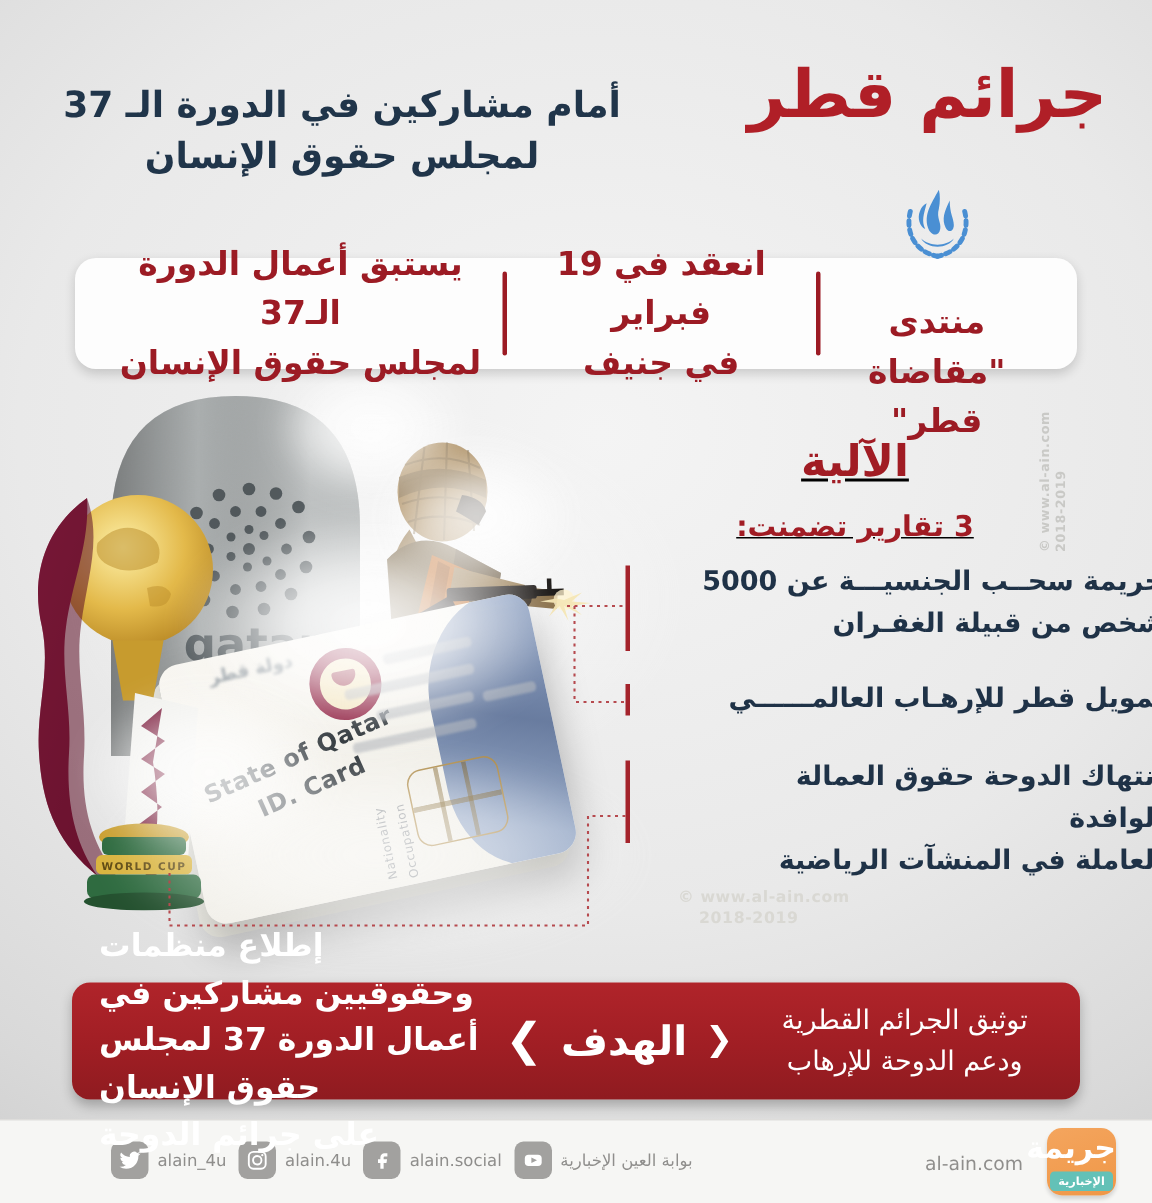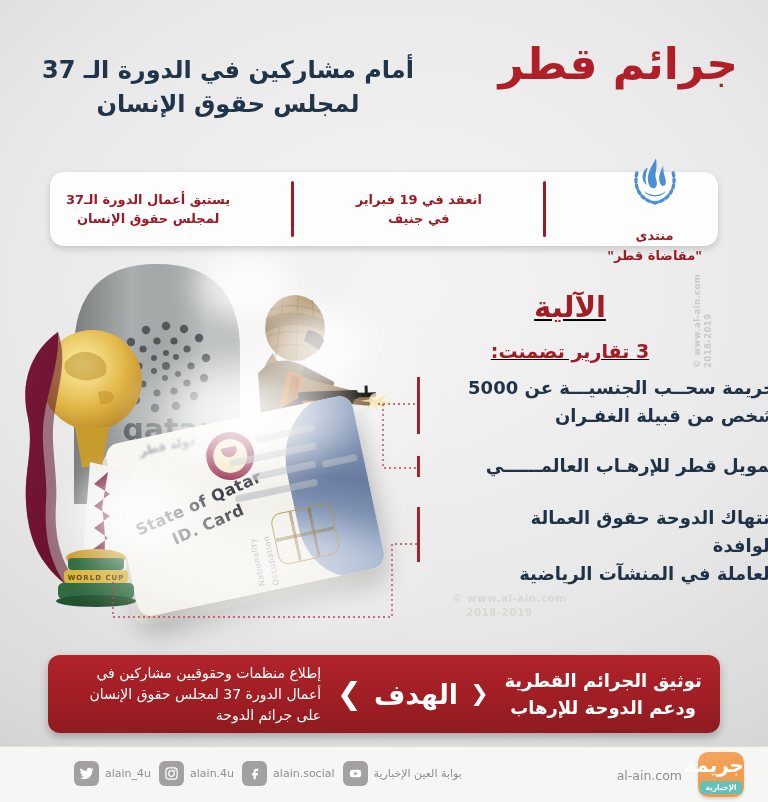--- a/index.html
+++ b/index.html
@@ -7,21 +7,21 @@
   .page{position:relative;width:768px;height:802px;overflow:hidden;
     background:radial-gradient(ellipse 120% 95% at 52% 36%, #f4f4f4 0%, #e9e9e9 42%, #d9d9d9 68%, #bcbcbc 100%);}
   
   .title{position:absolute;top:40px;right:30px;color:#b01f27;font-size:44px;font-weight:700;direction:rtl;line-height:1.1;}
   .subtitle{position:absolute;top:54px;left:42px;width:372px;text-align:center;direction:rtl;
     color:#20354a;font-size:24px;font-weight:700;line-height:1.4;}
   
   .info-banner{position:absolute;top:172px;left:50px;width:668px;height:74px;background:#fdfdfd;
     border-radius:14px;box-shadow:0 3px 7px rgba(0,0,0,.16);display:flex;direction:rtl;align-items:center;
     justify-content:space-between;padding:0 16px;box-sizing:border-box;z-index:9;}
-  .ib-col{text-align:center;color:#9c1b24;font-weight:700;font-size:13px;line-height:1.5;direction:rtl;}
+  .ib-col{text-align:center;color:#9c1b24;font-weight:700;font-size:22px;line-height:1.5;direction:rtl;}
   .ib-first{display:flex;align-items:center;gap:10px;flex-direction:column;}
   .ib-divider{width:3px;height:56px;background:#9c1b24;border-radius:2px;}
   
   .collage{position:absolute;left:0;top:250px;width:768px;height:400px;}
   .collage svg{position:absolute;}
   .smoke{position:absolute;border-radius:50%;filter:blur(9px);
     background:radial-gradient(closest-side, rgba(255,255,255,.97) 0%, rgba(255,255,255,.75) 45%, rgba(255,255,255,0) 100%);}
   .id-card{position:absolute;left:119px;top:168px;width:252px;height:176px;background:linear-gradient(160deg,#f8f6f1,#eceae2);
     border-radius:14px;transform:rotate(-12deg);box-shadow:0 16px 26px rgba(0,0,0,.28), -6px 8px 0 rgba(240,238,230,.9);
     z-index:5;overflow:hidden;direction:ltr;}
@@ -50,26 +50,26 @@
   .b1{top:374px;} .b2{top:452px;} .b3{top:504px;}
   .connectors{position:absolute;left:0;top:0;z-index:7;pointer-events:none;}
   
   .wm-side{position:absolute;left:648px;top:300px;width:112px;height:24px;transform:rotate(-90deg);
     color:#c9c9c6;font-size:8.5px;font-weight:700;line-height:1.3;text-align:left;z-index:8;letter-spacing:.4px;}
   .wm-center{position:absolute;left:452px;top:592px;color:#d9d8d3;font-size:10.5px;font-weight:700;line-height:1.3;z-index:8;letter-spacing:.4px;}
   
   .goal-banner{position:absolute;left:48px;top:655px;width:672px;height:78px;border-radius:12px;
     background:linear-gradient(180deg,#b0242a 0%,#a01e24 55%,#8f1b20 100%);box-shadow:0 4px 8px rgba(0,0,0,.25);
     display:flex;direction:rtl;align-items:center;justify-content:space-between;padding:0 18px;box-sizing:border-box;z-index:9;}
-  .goal-right{width:200px;text-align:center;color:#fff;font-size:18px;font-weight:700;line-height:1.5;direction:rtl;}
+  .goal-right{width:200px;text-align:center;color:#fff;font-size:18px;font-weight:400;line-height:1.5;direction:rtl;}
   .goal-center{width:185px;display:flex;direction:ltr;align-items:center;justify-content:center;gap:12px;color:#fff;}
   .goal-label{font-size:27px;font-weight:700;}
   .chev{font-weight:700;line-height:1;}
   .chev-big{font-size:30px;} .chev-small{font-size:22px;}
-  .goal-left{width:258px;text-align:right;color:#fff;font-size:14px;font-weight:400;line-height:1.5;direction:rtl;}
+  .goal-left{width:258px;text-align:left;color:#fff;font-size:21px;font-weight:700;line-height:1.5;direction:rtl;}
   
   .footer{position:absolute;left:0;top:746px;width:768px;height:56px;background:#f6f6f4;border-top:1px solid #dedddb;}
   .social{position:absolute;left:74px;top:14px;display:flex;direction:ltr;align-items:center;gap:8px;}
   .social-item{display:flex;align-items:center;gap:6px;}
   .sicon{width:25px;height:25px;border-radius:6px;background:#a2a19f;display:flex;align-items:center;justify-content:center;}
   .slabel{color:#8f8e8c;font-size:11px;}
   .site{position:absolute;right:86px;top:21px;color:#8f8e8c;font-size:12.5px;}
   .brand-logo{position:absolute;right:24px;top:5px;width:46px;height:45px;border-radius:10px;
     background:linear-gradient(160deg,#f4a55e,#ef9747);box-shadow:0 2px 3px rgba(0,0,0,.15);}
   .brand-logo .cal{position:absolute;left:0;right:0;top:1px;text-align:center;color:#fff;font-size:20px;font-weight:700;direction:rtl;}

